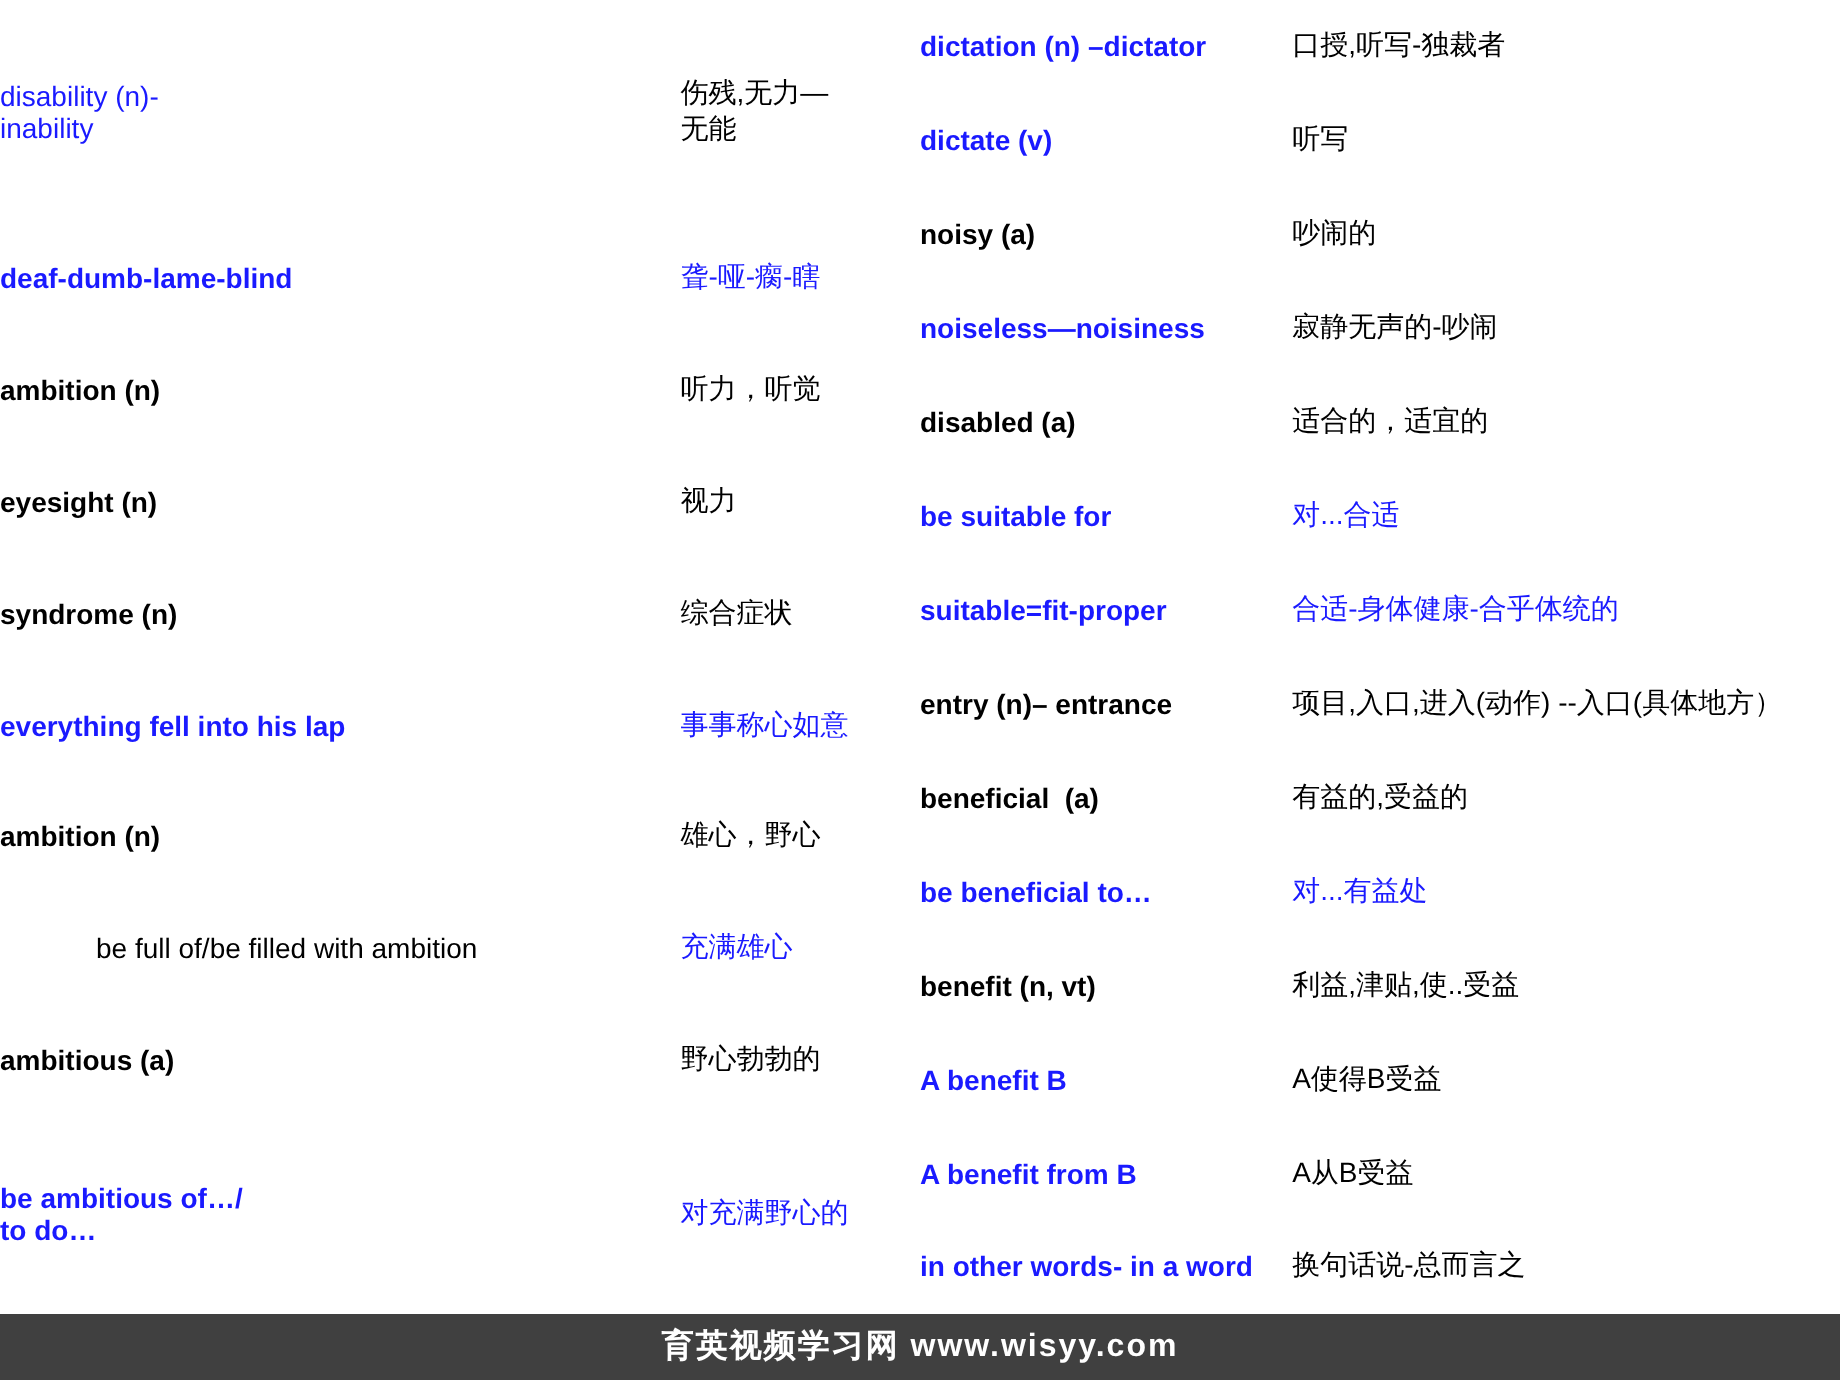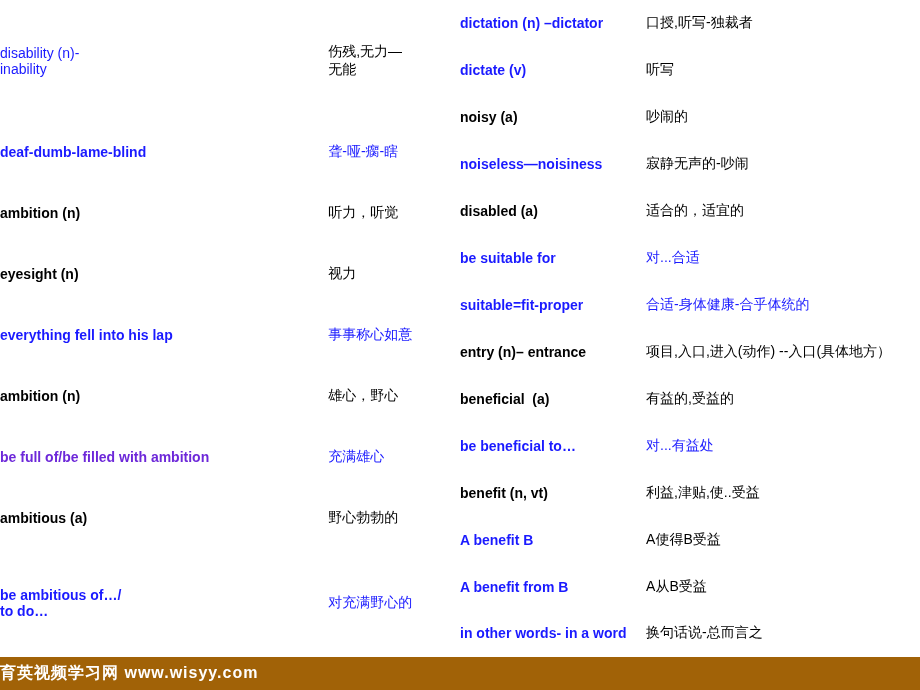--- a/index.html
+++ b/index.html
@@ -16,23 +16,23 @@
       flex-direction: column;
       width: 920px;
       height: 690px;
     }
     .tables-row {
       display: flex;
       flex: 1;
       overflow: hidden;
     }
     .footer-bar {
-      background: #a16207;
+      background: #404040;
       color: #fff;
-      text-align: left;
+      text-align: center;
       padding: 6px 0;
       font-size: 16px;
       font-weight: bold;
       letter-spacing: 1px;
     }
     table {
       border-collapse: collapse;
       width: 100%;
     }
   </style>
@@ -56,29 +56,33 @@
           </tr>
           <tr>
             <td style="white-space: pre-wrap; font-weight: bold;">ambition (n)</td>
             <td style="white-space: pre-wrap;">听力，听觉</td>
           </tr>
           <tr>
             <td style="white-space: pre-wrap; font-weight: bold;">eyesight (n)</td>
             <td style="white-space: pre-wrap;">视力</td>
           </tr>
           <tr>
+            <td style="white-space: pre-wrap; font-weight: bold;">syndrome (n)</td>
+            <td style="white-space: pre-wrap;">综合症状</td>
+          </tr>
+          <tr>
             <td style="white-space: pre-wrap; color: rgb(26, 26, 255); font-weight: bold;">everything fell into his lap</td>
             <td style="white-space: pre-wrap; color: rgb(26, 26, 255);">事事称心如意</td>
           </tr>
           <tr>
             <td style="white-space: pre-wrap; font-weight: bold;">ambition (n)</td>
             <td style="white-space: pre-wrap;">雄心，野心</td>
           </tr>
           <tr>
-            <td style="white-space: pre-wrap; color: #6d28d9; font-weight: bold;">be full of/be filled with ambition</td>
+            <td style="white-space: pre-wrap; color: #000000; font-weight: normal; padding-left: 48px;">be full of/be filled with ambition</td>
             <td style="white-space: pre-wrap; color: rgb(26, 26, 255);">充满雄心</td>
           </tr>
           <tr>
             <td style="white-space: pre-wrap; font-weight: bold;">ambitious (a)</td>
             <td style="white-space: pre-wrap;">野心勃勃的</td>
           </tr>
           <tr>
             <td style="white-space: pre-wrap; color: rgb(26, 26, 255); font-weight: bold;">be ambitious of…/
 to do…</td>
             <td style="white-space: pre-wrap; color: rgb(26, 26, 255);">对充满野心的</td>

